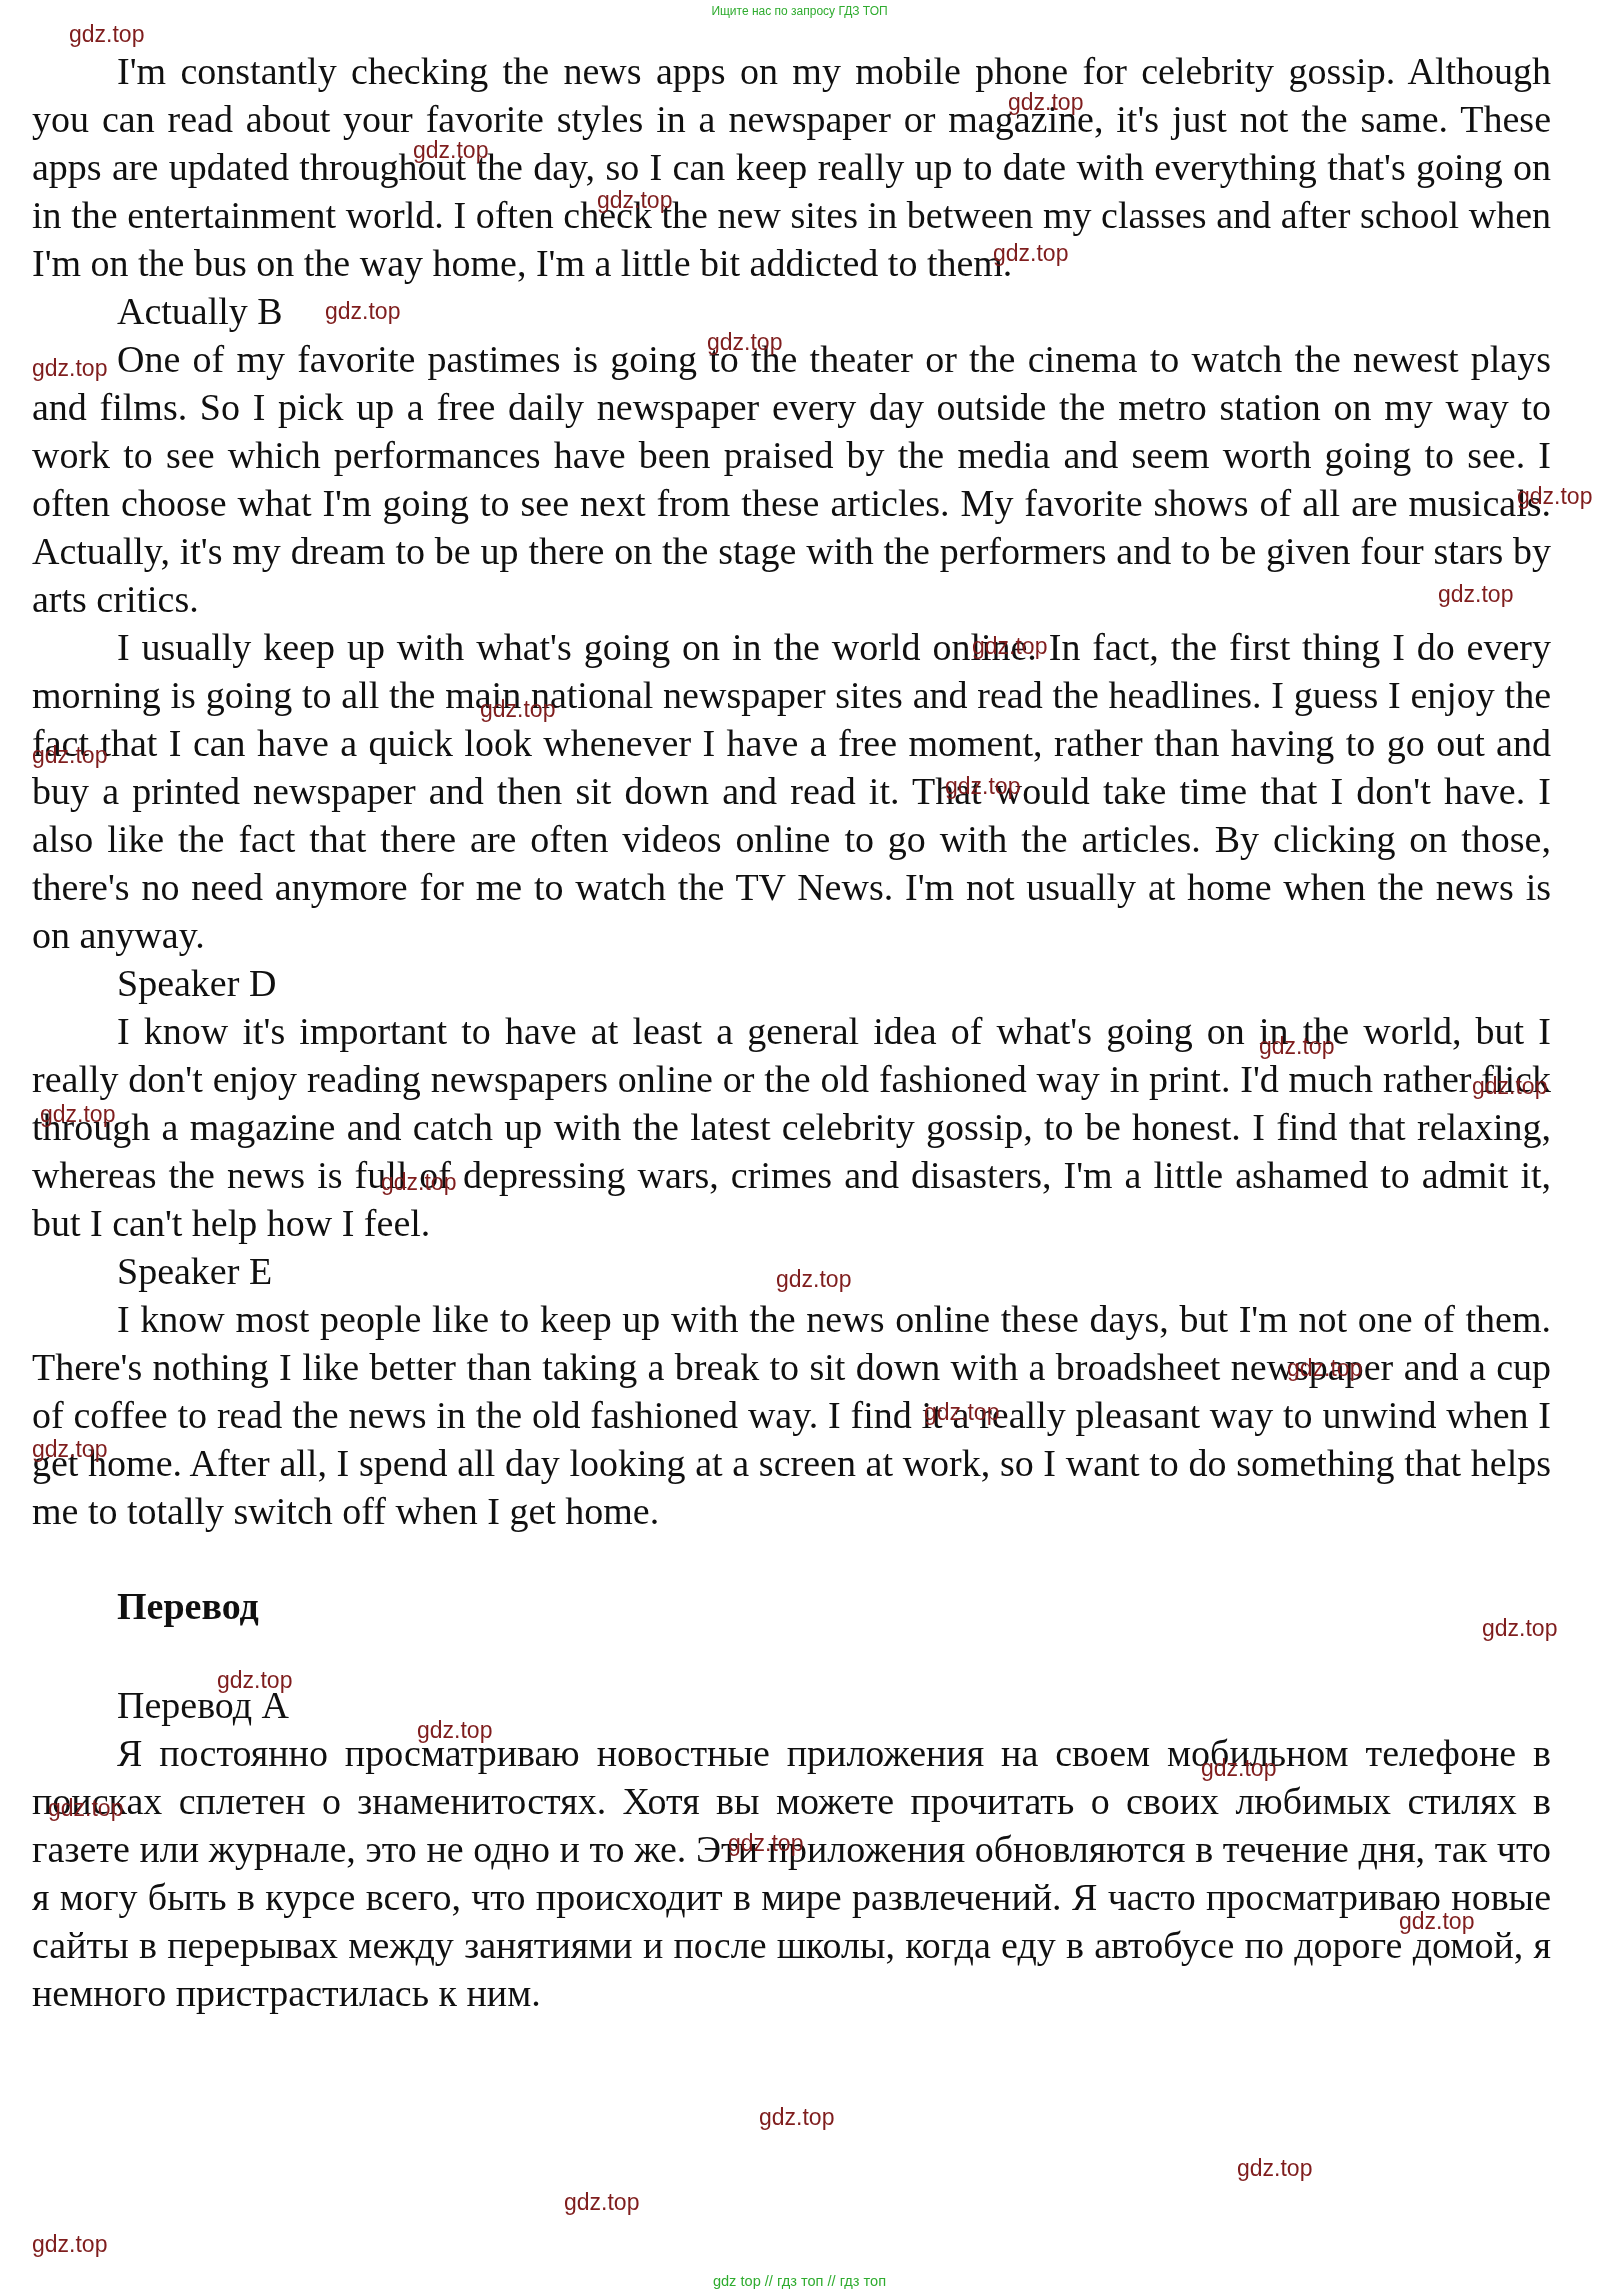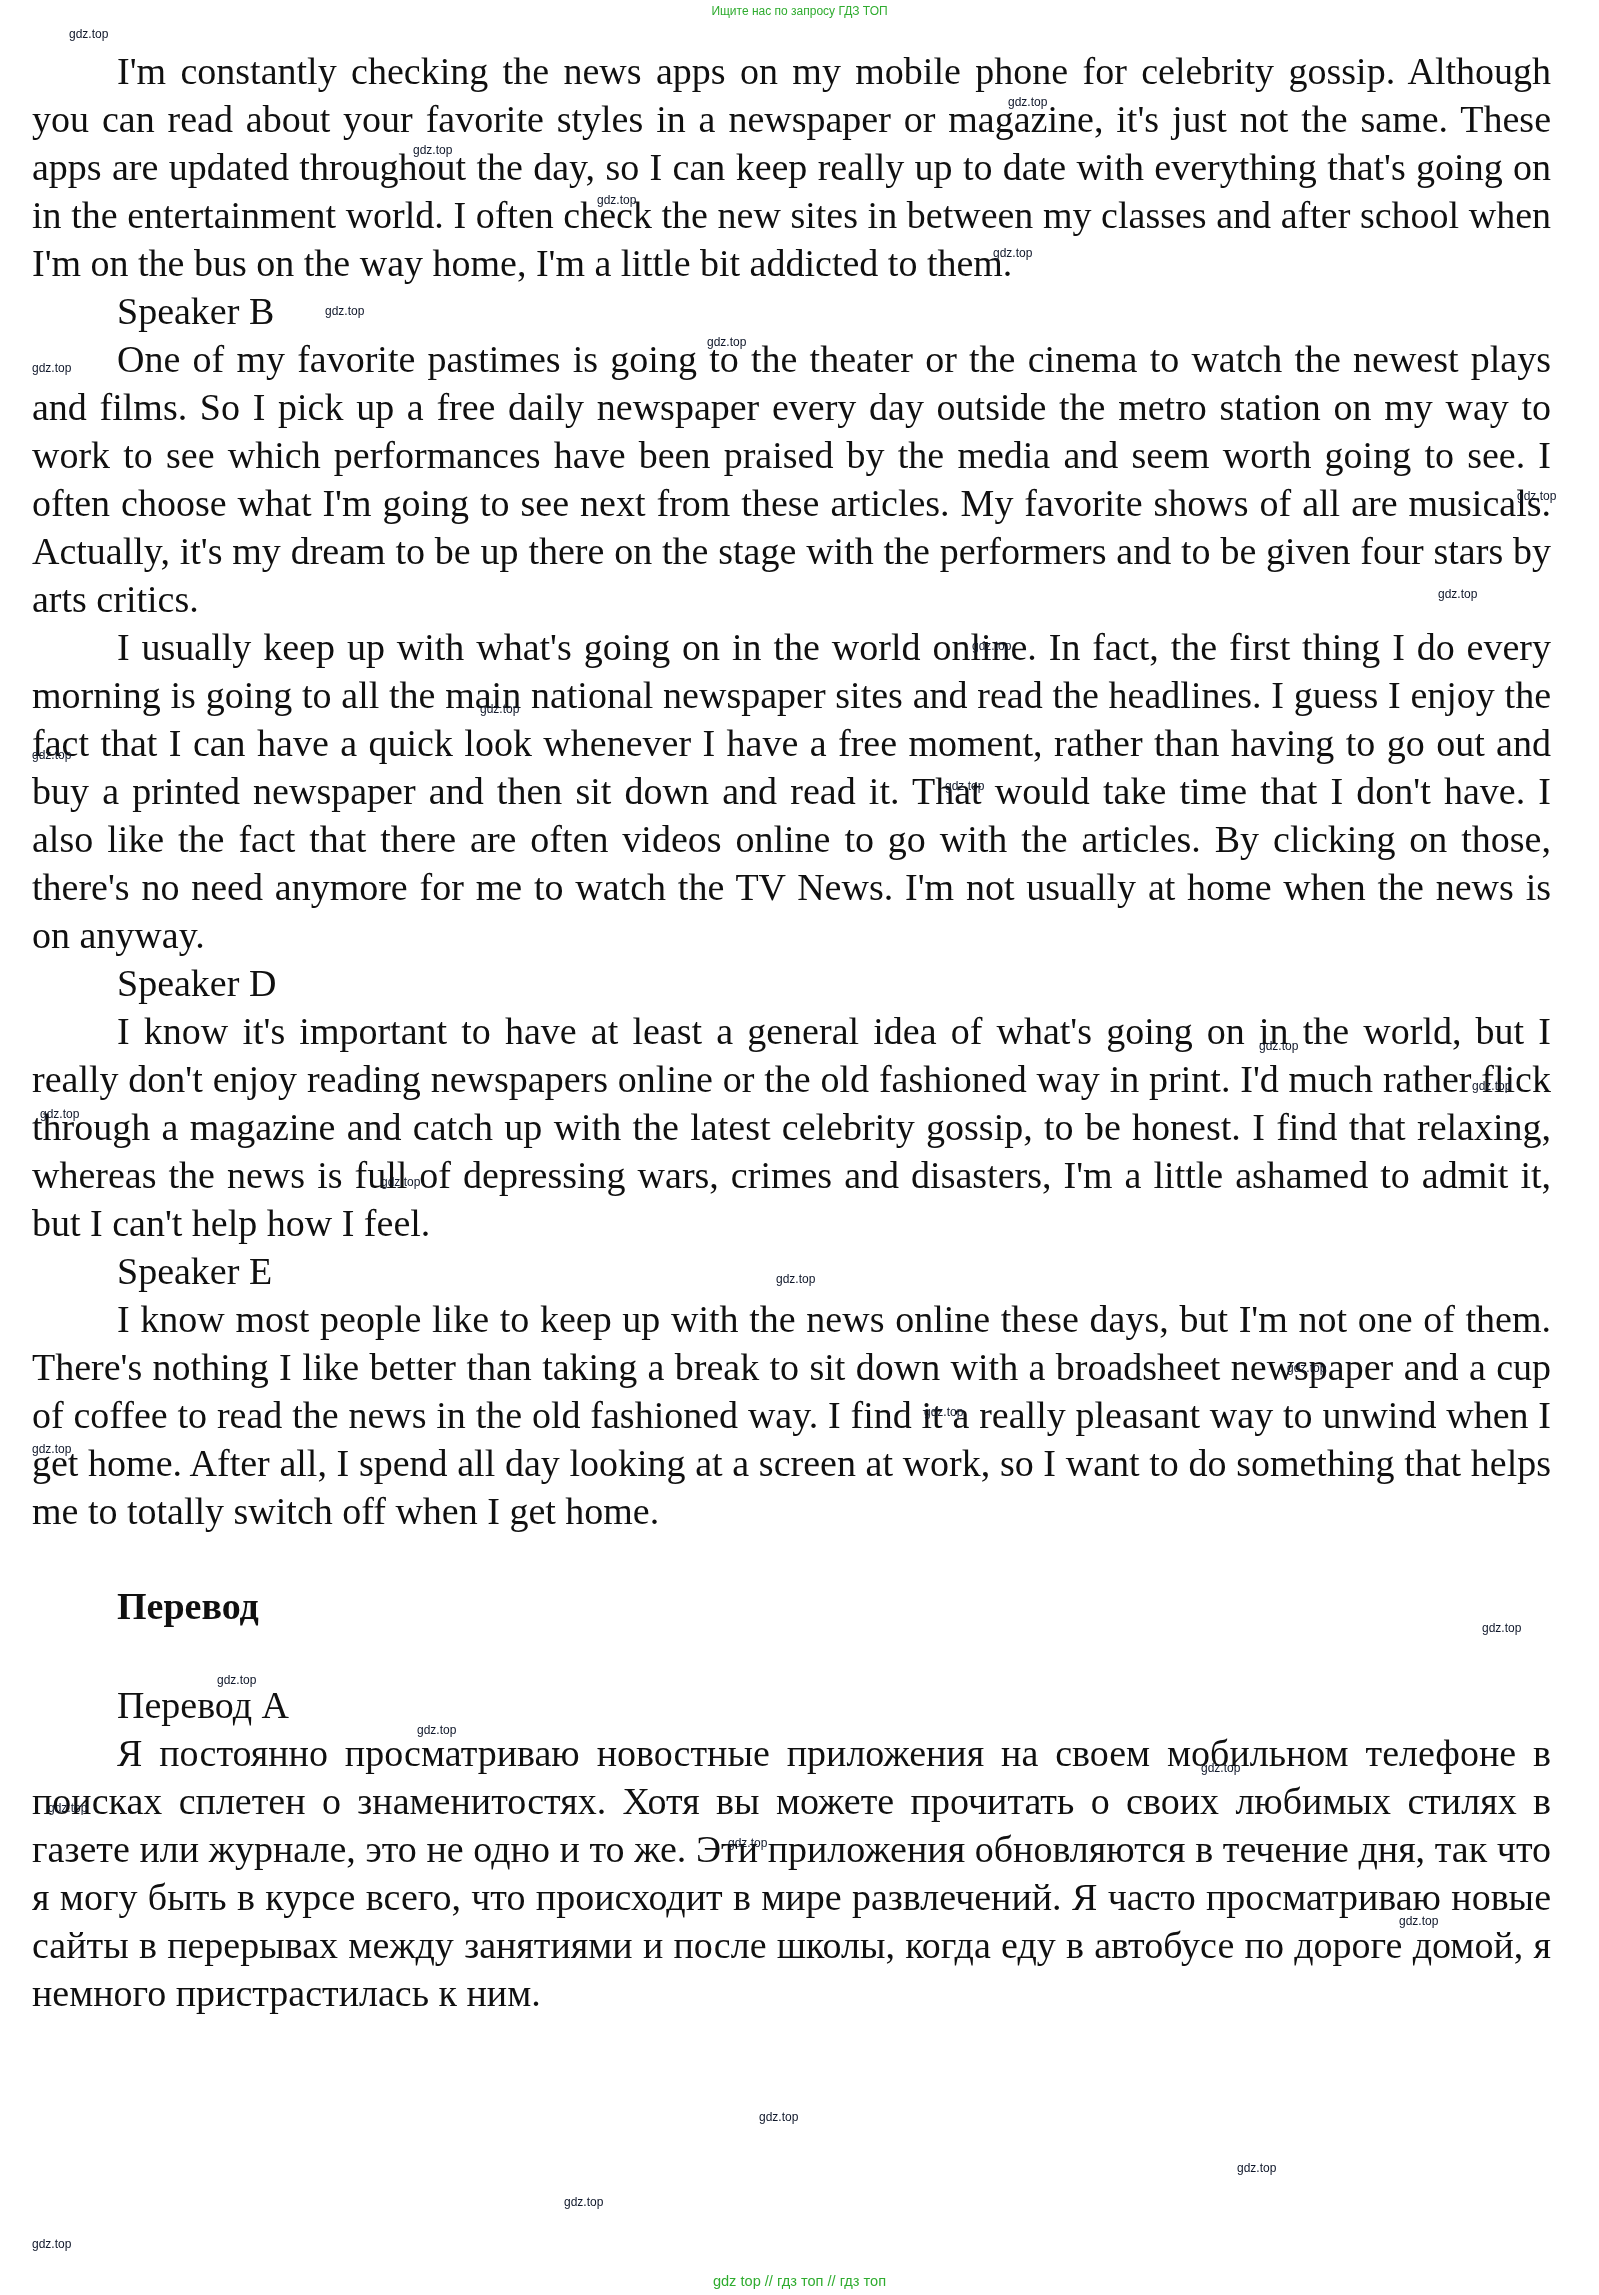--- a/index.html
+++ b/index.html
@@ -38,34 +38,34 @@
   .sec.heading { text-align: left; }
   .sec.translation-heading {
     text-align: left;
     font-weight: bold;
     margin-top: 47px;
     margin-bottom: 51px;
   }
   .wm {
     position: absolute;
     font-family: "Liberation Sans", sans-serif;
-    font-size: 12px;
+    font-size: 23px;
     line-height: 17px;
-    color: #0f172a;
+    color: #7f1d1d;
     white-space: nowrap;
   }
 </style>
 </head>
 <body>
 
 <div class="banner top">Ищите нас по запросу ГДЗ ТОП</div>
 
 <div id="document-content">
     <div class="sec paragraph">I'm constantly checking the news apps on my mobile phone for celebrity gossip. Although you can read about your favorite styles in a newspaper or magazine, it's just not the same. These apps are updated throughout the day, so I can keep really up to date with everything that's going on in the entertainment world. I often check the new sites in between my classes and after school when I'm on the bus on the way home, I'm a little bit addicted to them.</div>
-    <div class="sec heading">Speaker B</div>
+    <div class="sec heading">Actually B</div>
     <div class="sec paragraph">One of my favorite pastimes is going to the theater or the cinema to watch the newest plays and films. So I pick up a free daily newspaper every day outside the metro station on my way to work to see which performances have been praised by the media and seem worth going to see. I often choose what I'm going to see next from these articles. My favorite shows of all are musicals. Actually, it's my dream to be up there on the stage with the performers and to be given four stars by arts critics.</div>
     <div class="sec paragraph">I usually keep up with what's going on in the world online. In fact, the first thing I do every morning is going to all the main national newspaper sites and read the headlines. I guess I enjoy the fact that I can have a quick look whenever I have a free moment, rather than having to go out and buy a printed newspaper and then sit down and read it. That would take time that I don't have. I also like the fact that there are often videos online to go with the articles. By clicking on those, there's no need anymore for me to watch the TV News. I'm not usually at home when the news is on anyway.</div>
     <div class="sec heading">Speaker D</div>
     <div class="sec paragraph">I know it's important to have at least a general idea of what's going on in the world, but I really don't enjoy reading newspapers online or the old fashioned way in print. I'd much rather flick through a magazine and catch up with the latest celebrity gossip, to be honest. I find that relaxing, whereas the news is full of depressing wars, crimes and disasters, I'm a little ashamed to admit it, but I can't help how I feel.</div>
     <div class="sec heading">Speaker E</div>
     <div class="sec paragraph">I know most people like to keep up with the news online these days, but I'm not one of them. There's nothing I like better than taking a break to sit down with a broadsheet newspaper and a cup of coffee to read the news in the old fashioned way. I find it a really pleasant way to unwind when I get home. After all, I spend all day looking at a screen at work, so I want to do something that helps me to totally switch off when I get home.</div>
     <div class="sec translation-heading">Перевод</div>
     <div class="sec heading">Перевод A</div>
     <div class="sec paragraph">Я постоянно просматриваю новостные приложения на своем мобильном телефоне в поисках сплетен о знаменитостях. Хотя вы можете прочитать о своих любимых стилях в газете или журнале, это не одно и то же. Эти приложения обновляются в течение дня, так что я могу быть в курсе всего, что происходит в мире развлечений. Я часто просматриваю новые сайты в перерывах между занятиями и после школы, когда еду в автобусе по дороге домой, я немного пристрастилась к ним.</div>
   </div>

